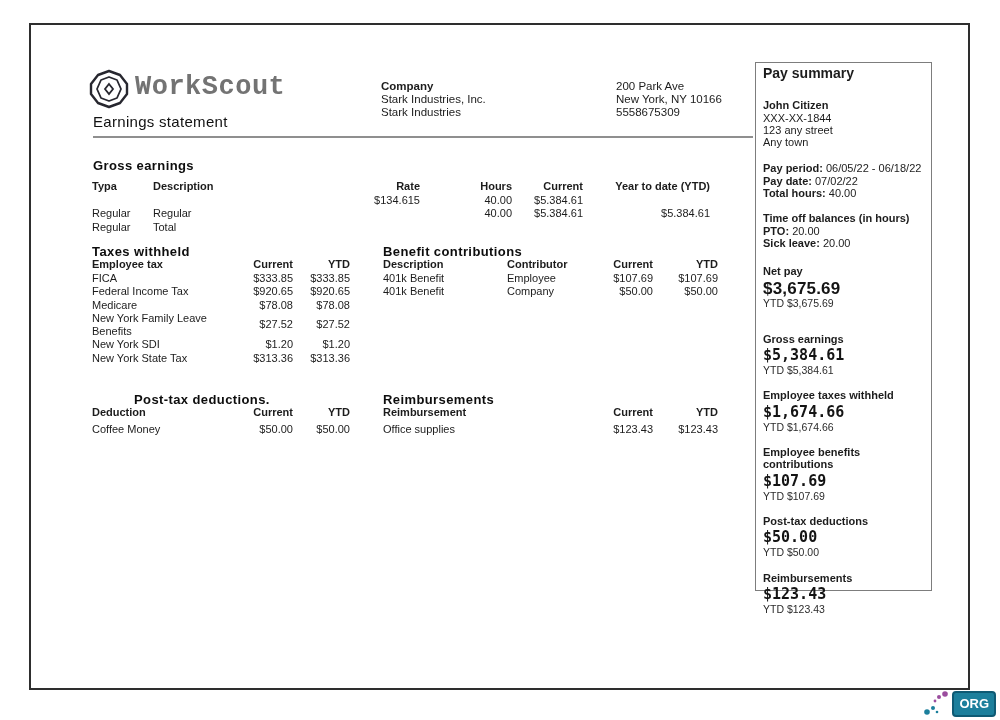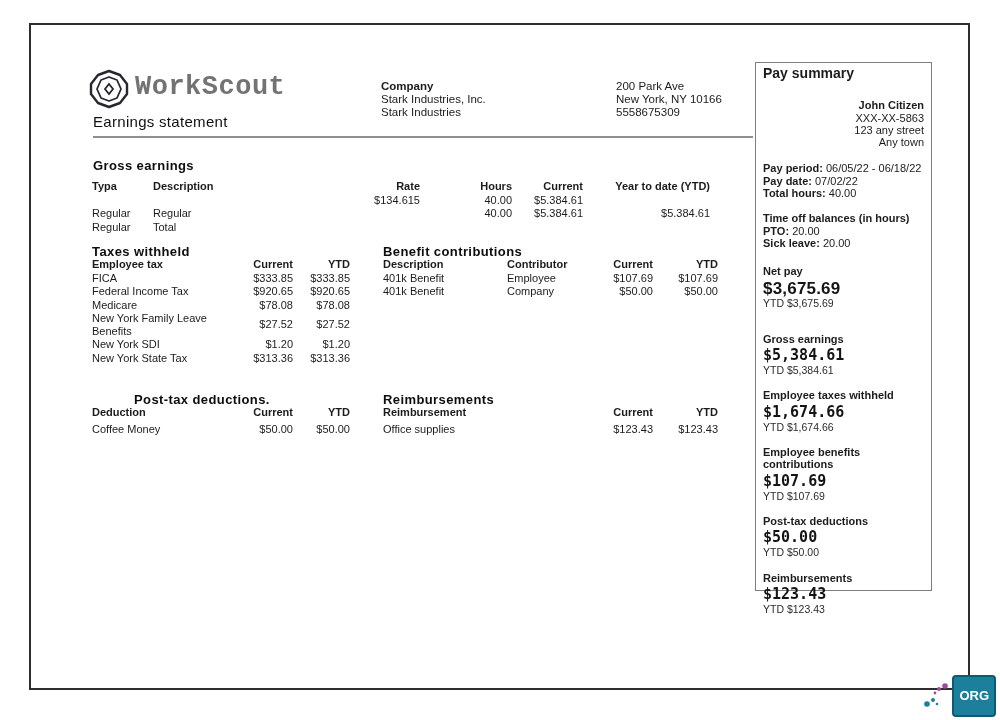--- a/index.html
+++ b/index.html
@@ -31,37 +31,37 @@
   .four .trow{grid-template-columns:124px 96px 50px 65px;}
   .reimb .trow{grid-template-columns:220px 50px 65px;}
   .tcell{text-align:left;}
   .num{text-align:right;}
   .th{font-weight:bold;}
 
   
   .sidebar{left:724px;top:37px;width:177px;height:529px;border:1px solid #7d7d7d;
            box-sizing:border-box;padding:4px 7px;font-size:11px;line-height:12.3px;}
   .sb-title{font-size:14px;font-weight:bold;margin-bottom:20px;}
-  .emp-block{margin-bottom:14px;text-align:right;}
+  .emp-block{margin-bottom:14px;}
   .kv-group{margin-bottom:13px;}
   .kv-label{font-weight:bold;}
   .timeoff-title{font-weight:bold;}
   .timeoff{margin-bottom:16px;}
   .total-item{margin-bottom:13px;}
   .total-label{font-weight:bold;font-size:11px;margin-bottom:2px;}
   .total-amount{font-family:"DejaVu Sans Mono", monospace;font-weight:bold;
                 font-size:15px;line-height:17px;color:#141414;}
   .total-amount.netpay{font-family:"Liberation Sans", sans-serif;font-size:17px;letter-spacing:.2px;}
   .total-ytd{font-size:10.5px;color:#2b2b2b;}
   .total-item.gap-top{margin-top:24px;}
 
   
   .watermark{position:absolute;right:4px;bottom:3px;display:flex;align-items:center;gap:3px;}
   .wm-text{font-size:14px;letter-spacing:.4px;font-weight:400;}
-  .wm-badge{font-size:13px;font-weight:bold;color:#fff;padding:12px 5px;
+  .wm-badge{font-size:13px;font-weight:bold;color:#fff;padding:4px 5px;
             border-radius:4px;line-height:14px;}
   svg{display:block;}
 </style>
 </head>
 <body>
 
 <div class="page">
 
   <span class="abs" style="left:58px;top:44px;">
     <svg width="40" height="40" viewBox="0 0 40 40">
@@ -217,21 +217,21 @@
           <div class="tcell num">$123.43</div>
           <div class="tcell num">$123.43</div>
         </div>
       </div>
   </div>
 
   <div class="abs sidebar">
     <div class="sb-title">Pay summary</div>
     <div class="emp-block">
       <div class="b">John Citizen</div>
-      <div>XXX-XX-5863</div>
+      <div>XXX-XX-1844</div>
       <div>123 any street</div>
       <div>Any town</div>
     </div>
     <div class="kv-group">
         <div class="kv-line"><span class="kv-label">Pay period:</span><span class="kv-value"> 06/05/22 - 06/18/22</span></div>
         <div class="kv-line"><span class="kv-label">Pay date:</span><span class="kv-value"> 07/02/22</span></div>
         <div class="kv-line"><span class="kv-label">Total hours:</span><span class="kv-value"> 40.00</span></div>
       </div>
     <div class="timeoff">
       <div class="timeoff-title">Time off balances (in hours)</div>

